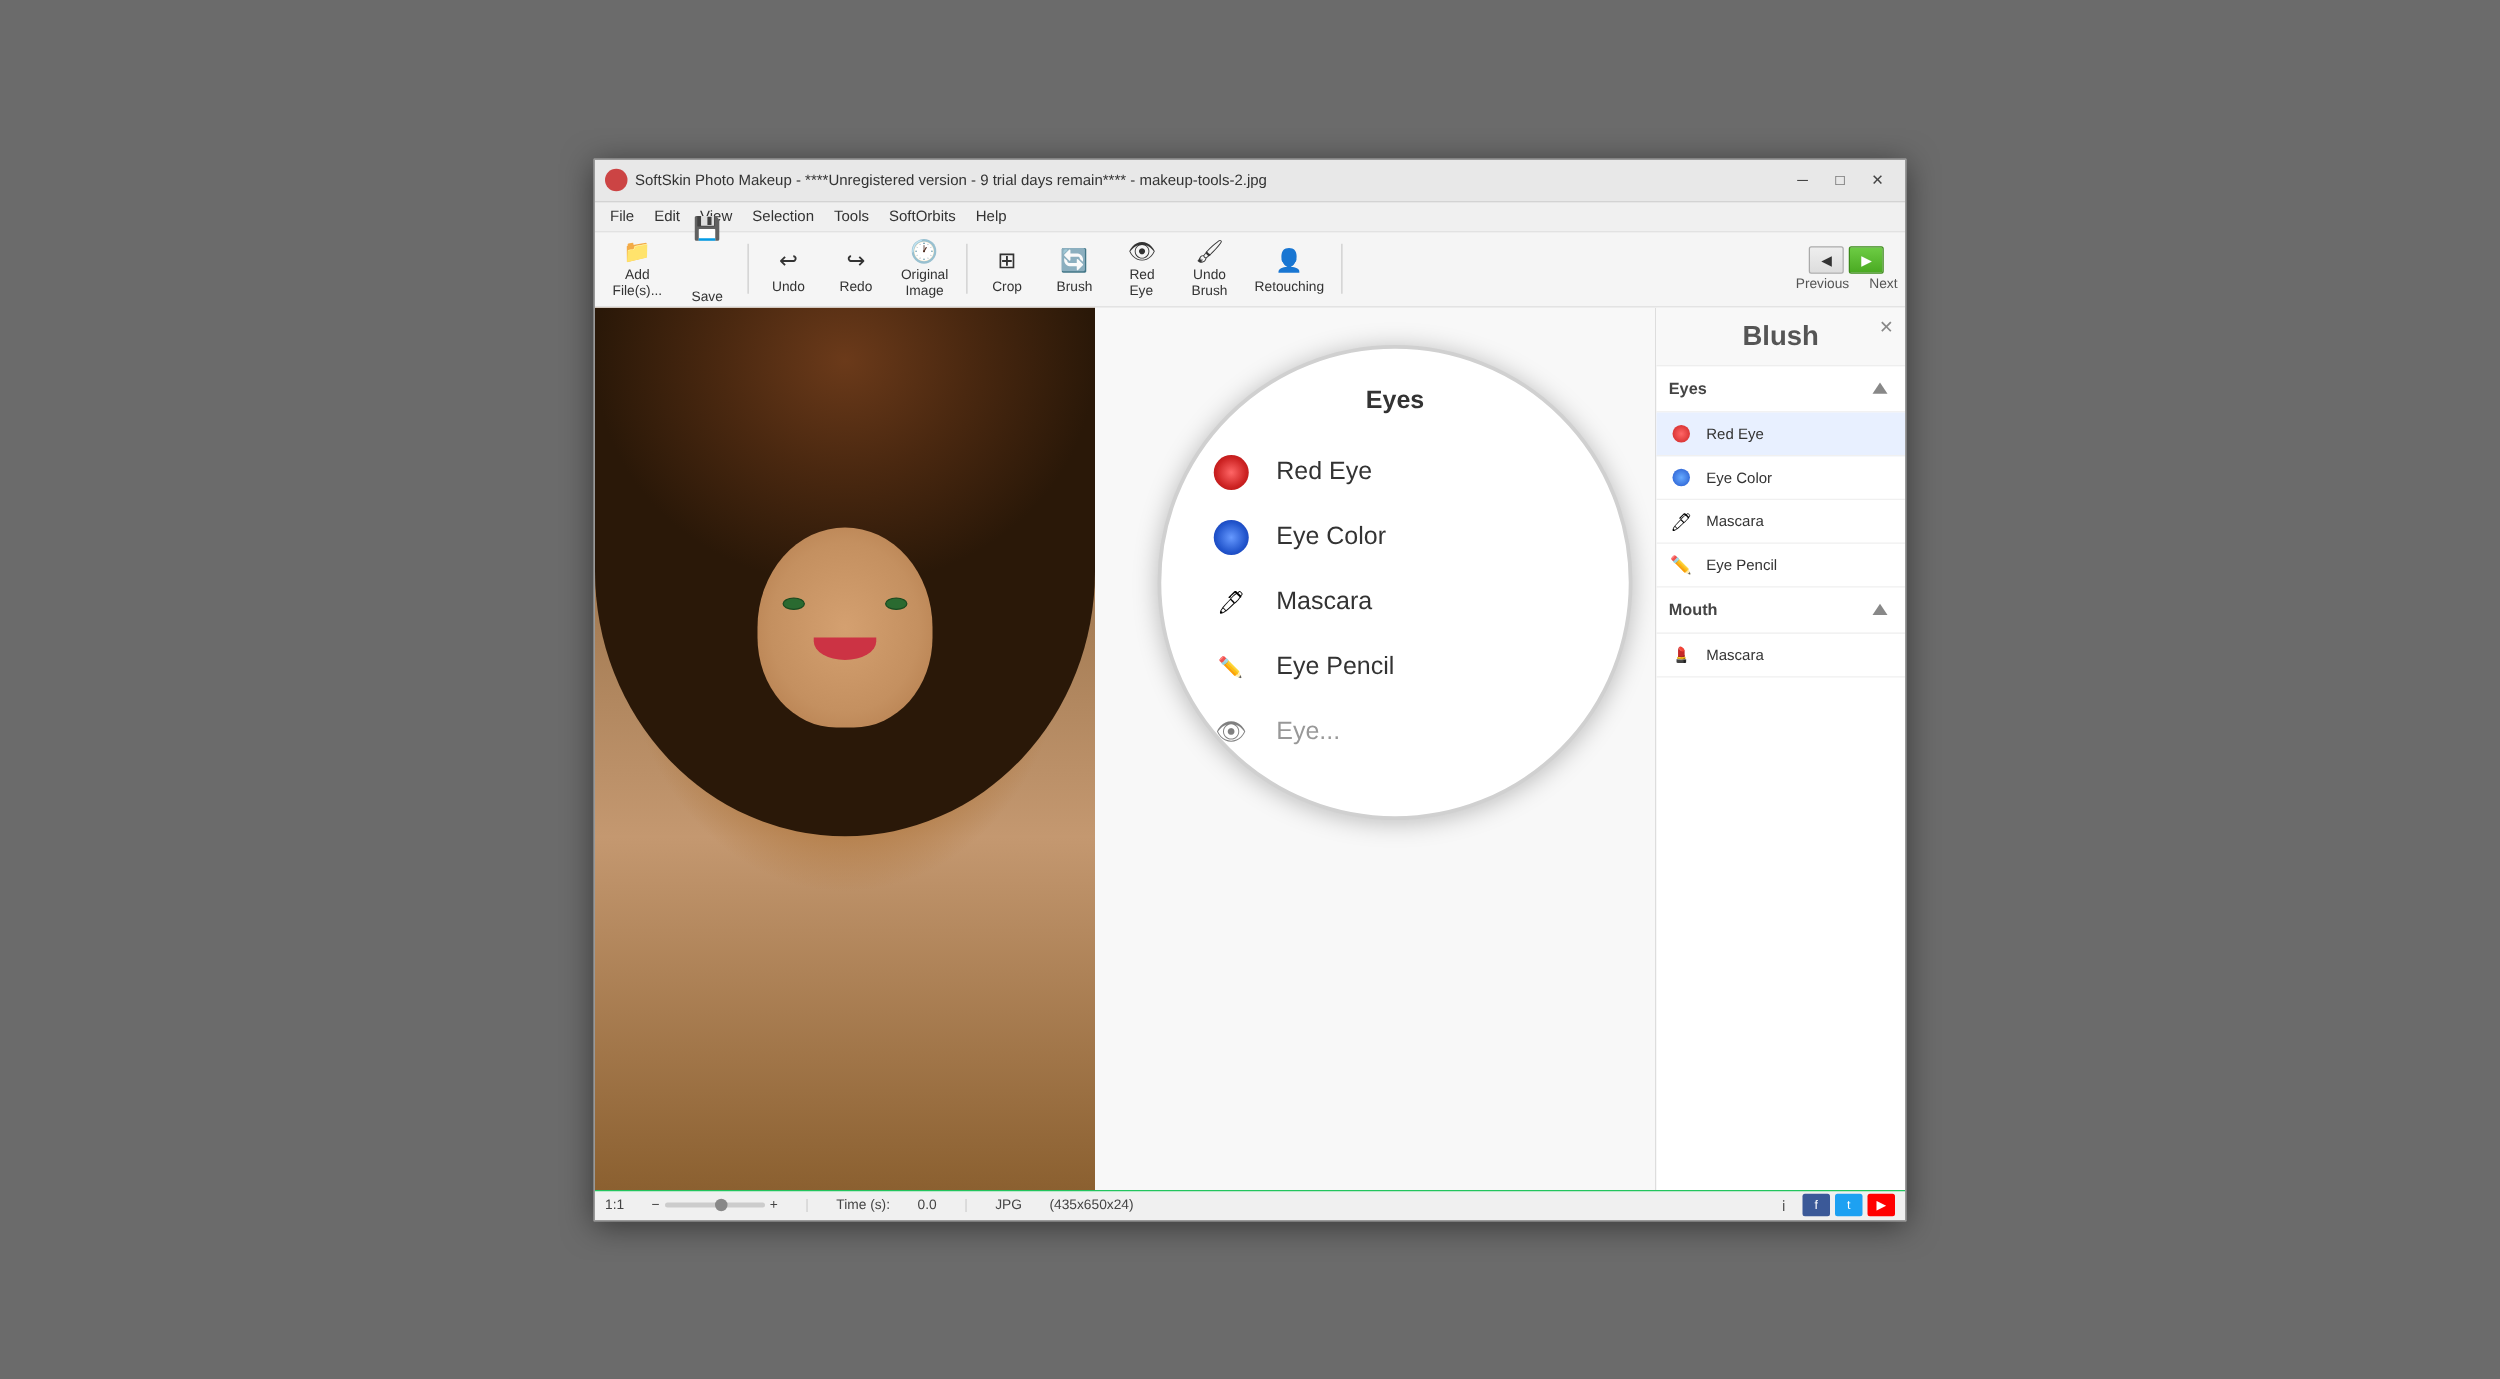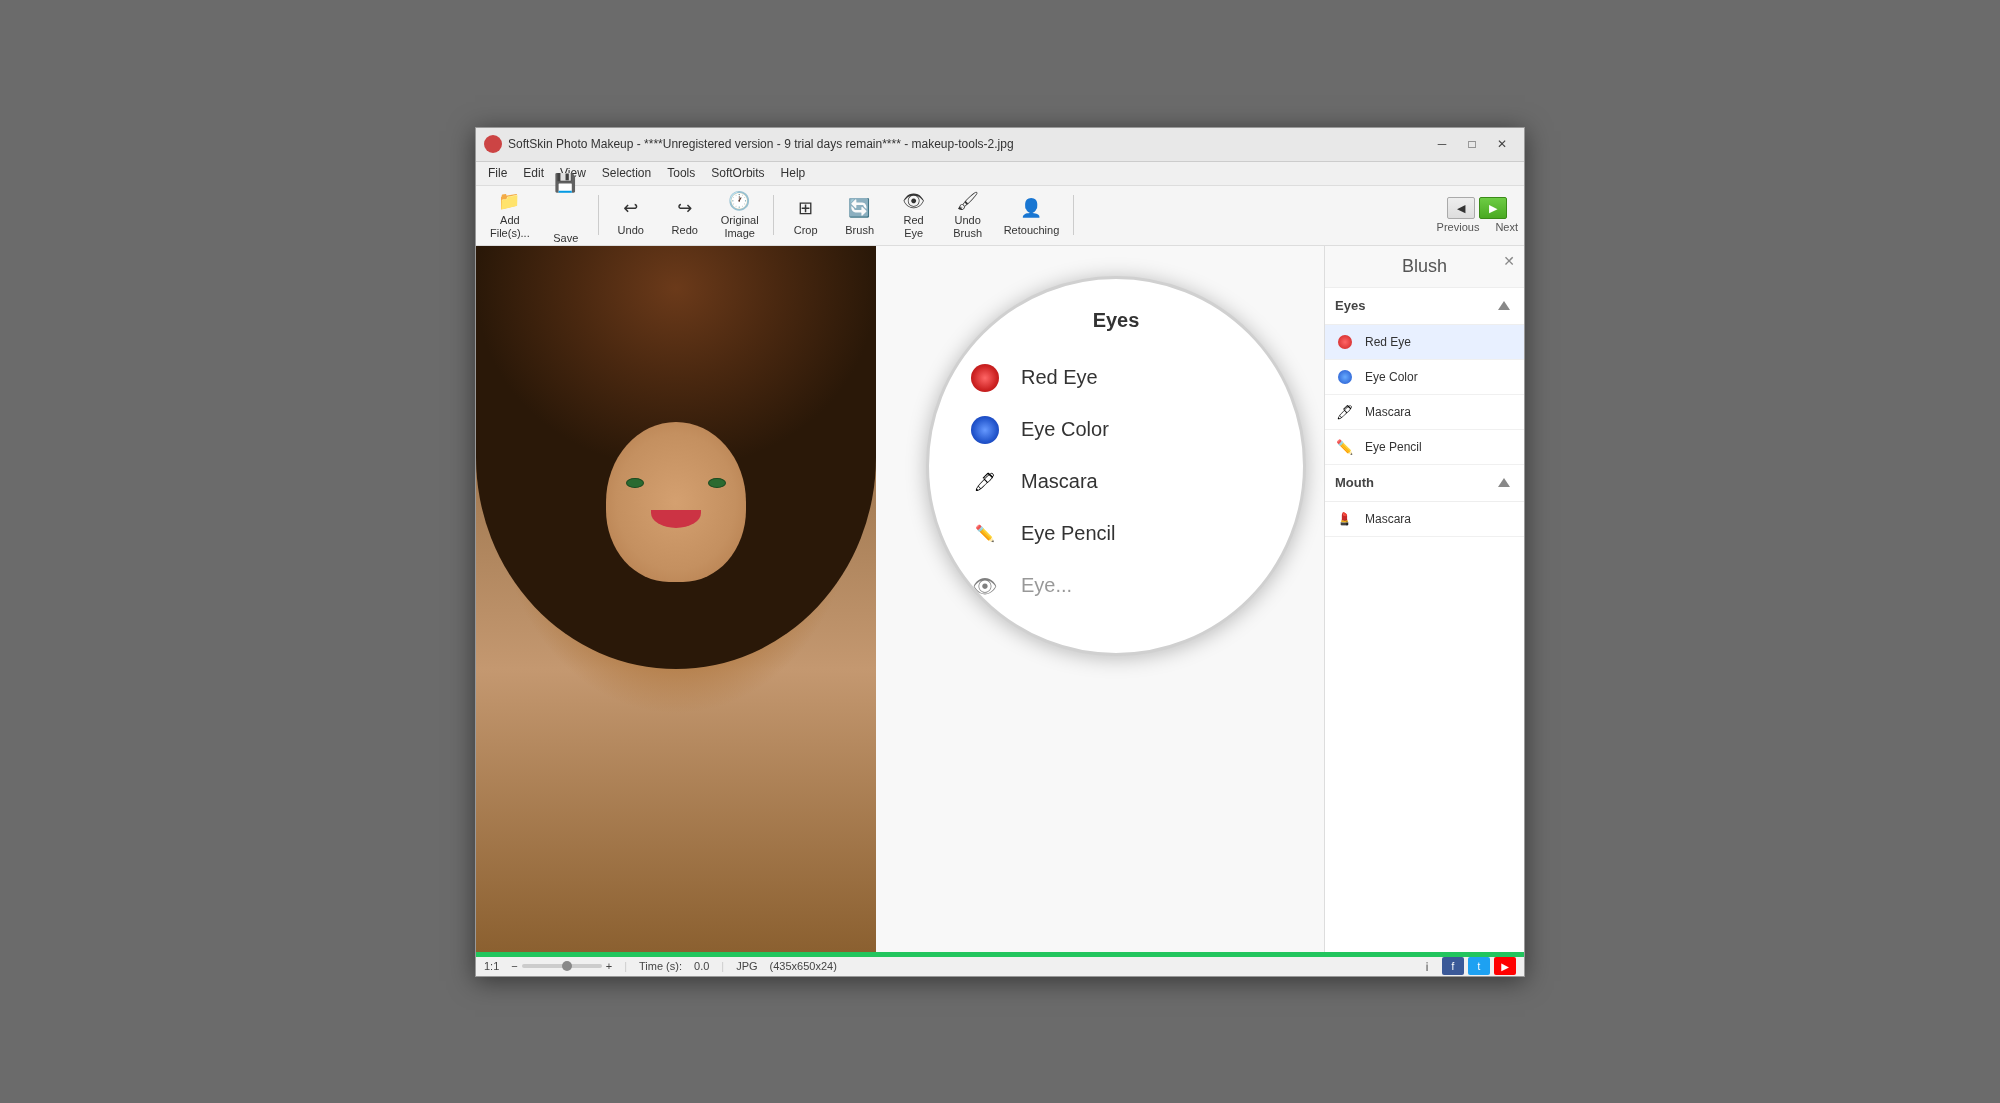--- a/index.html
+++ b/index.html
@@ -362,35 +362,35 @@
       display: flex;
       align-items: center;
       justify-content: center;
     }
 
     
     .blush-header {
       background: #f8f8f8;
       padding: 10px;
       text-align: center;
-      font-size: 18px;
-      font-weight: normal;
+      font-size: 22px;
+      font-weight: bold;
       color: #555;
       border-bottom: 1px solid #eee;
     }
 
     
     .status-bar {
       height: 24px;
       background: #f0f0f0;
-      border-top: 5px solid #22c55e;
+      border-top: 1px solid #22c55e;
       display: flex;
       align-items: center;
       padding: 0 8px;
-      gap: 12px;
+      gap: 22px;
       font-size: 11px;
       color: #444;
     }
     .status-zoom {
       display: flex;
       align-items: center;
       gap: 4px;
     }
     .zoom-track {
       width: 80px;
@@ -522,21 +522,21 @@
     <button class="toolbar-btn">
       <div class="toolbar-icon">⊞</div>
       <span>Crop</span>
     </button>
     <button class="toolbar-btn">
       <div class="toolbar-icon">🔄</div>
       <span>Brush</span>
     </button>
     <button class="toolbar-btn">
       <div class="toolbar-icon">👁</div>
-      <span style="text-align:center;line-height:1.2;">Red<br>Eye</span>
+      <span style="text-align:left;line-height:1.2;">Red<br>Eye</span>
     </button>
     <button class="toolbar-btn">
       <div class="toolbar-icon">🖌</div>
       <span style="text-align:center;line-height:1.2;">Undo<br>Brush</span>
     </button>
     <button class="toolbar-btn">
       <div class="toolbar-icon">👤</div>
       <span>Retouching</span>
     </button>
     <div class="toolbar-sep"></div>

